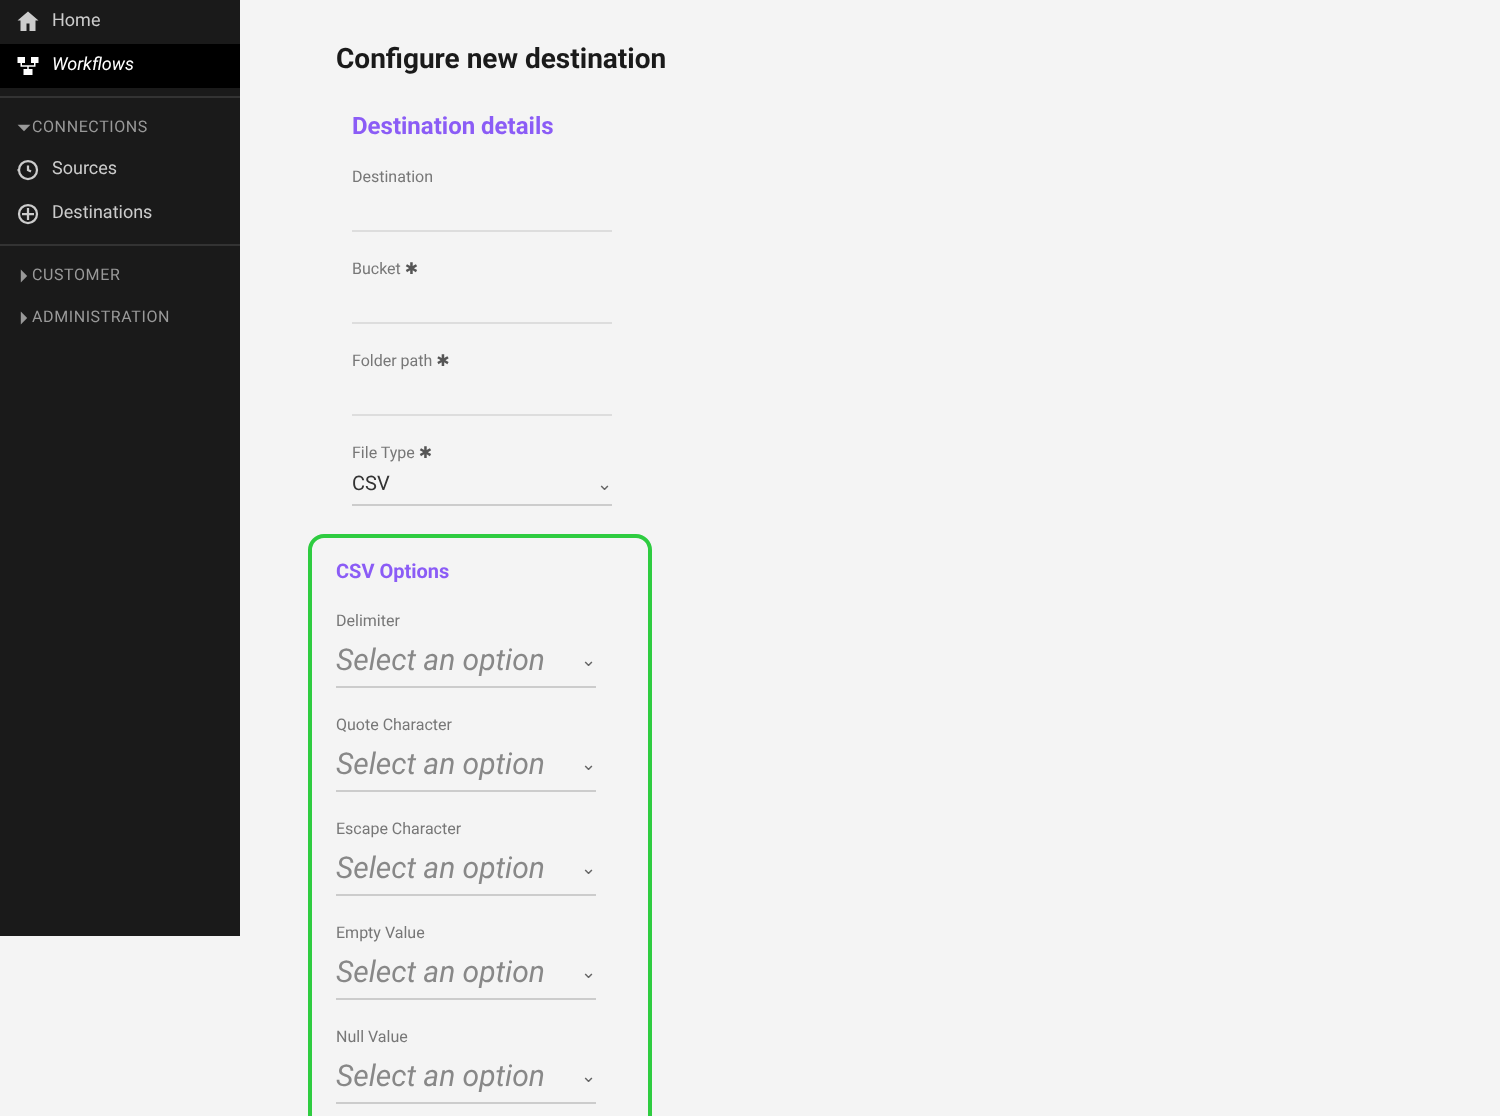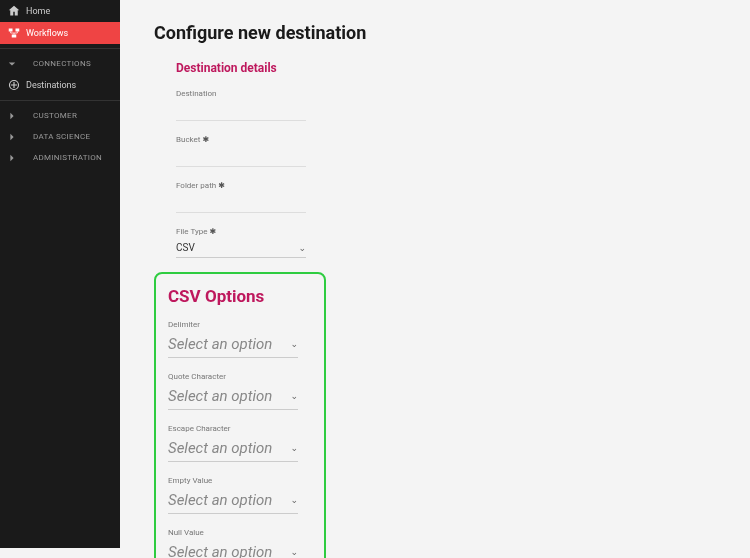--- a/index.html
+++ b/index.html
@@ -9,42 +9,43 @@
       color: #333;
       width: 750px;
       height: 558px;
       overflow: hidden;
       display: flex;
     }
     .sidebar {
       width: 120px;
       background: #1a1a1a;
       color: #ccc;
-      height: 548px;
+      height: 468px;
       overflow-y: auto;
       font-size: 9px;
     }
     .sidebar-item {
       display: flex;
       align-items: center;
       padding: 5px 8px;
       cursor: pointer;
       gap: 6px;
     }
     .sidebar-item.active {
-      background: #ef4444;
+      background: #000000;
       color: #fff;
+      font-style: italic;
     }
     .sidebar-section {
       display: flex;
       align-items: center;
       padding: 6px 8px;
       font-size: 8px;
       color: #999;
-      gap: 17px;
+      gap: 0;
       cursor: pointer;
       letter-spacing: 0.3px;
     }
     .sidebar-divider {
       border-top: 1px solid #333;
       margin: 4px 0;
     }
     .sidebar .icon {
       width: 12px;
       height: 12px;
@@ -53,30 +54,30 @@
       justify-content: center;
       flex-shrink: 0;
     }
     .sidebar .chevron { width: 8px; height: 8px; }
     .main {
       flex: 1;
       padding: 22px 32px;
       overflow-y: auto;
     }
     .page-title {
-      font-size: 18px;
+      font-size: 14px;
       font-weight: 700;
       color: #1a1a1a;
       margin-bottom: 18px;
-      margin-left: 2px;
+      margin-left: 16px;
     }
     .section-title {
       font-size: 12px;
       font-weight: 700;
-      color: #be185d;
+      color: #8b5cf6;
       margin: 6px 0 14px 22px;
     }
     .form-panel {
       padding: 0 2px;
     }
     .field {
       margin: 0 0 14px 22px;
       width: 130px;
     }
     .field-label {
@@ -120,21 +121,21 @@
     .csv-options-box {
       border: 2px solid #2ecc40;
       border-radius: 8px;
       padding: 12px 0 18px 0;
       margin-left: 0;
       width: 172px;
       margin-top: 6px;
     }
     .csv-options-box .section-title {
       margin: 0 0 14px 12px;
-      font-size: 17px;
+      font-size: 10px;
     }
     .csv-options-box .field {
       margin: 0 0 14px 12px;
     }
     svg { display: block; }
   </style>
 </head>
 <body>
 
 <div class="sidebar">
@@ -165,46 +166,48 @@
       <svg viewBox="0 0 10 10" width="8" height="8" fill="currentColor">
           <path d="M1 3 5 7 9 3z"></path>
         </svg>
     </span>
     <span>CONNECTIONS</span>
   </div>
   <div class="sidebar-item">
     <span class="icon">
       <svg viewBox="0 0 16 16" width="12" height="12" fill="none" stroke="currentColor" stroke-width="1.5">
           <circle cx="8" cy="8" r="6"></circle>
+          <path d="M8 5v3l2 1"></path>
+          <path d="M2 8h-1"></path>
+        </svg>
+    </span>
+    <span>Sources</span>
+  </div>
+  <div class="sidebar-item">
+    <span class="icon">
+      <svg viewBox="0 0 16 16" width="12" height="12" fill="none" stroke="currentColor" stroke-width="1.5">
+          <circle cx="8" cy="8" r="6"></circle>
           <path d="M8 4v8M4 8h8"></path>
         </svg>
     </span>
     <span>Destinations</span>
   </div>
 
   <div class="sidebar-divider"></div>
 
   <div class="sidebar-section">
     <span class="icon chevron">
       <svg viewBox="0 0 10 10" width="8" height="8" fill="currentColor">
           <path d="M3 1 7 5 3 9z"></path>
         </svg>
     </span>
     <span>CUSTOMER</span>
   </div>
 
 
-  <div class="sidebar-section">
-    <span class="icon chevron">
-      <svg viewBox="0 0 10 10" width="8" height="8" fill="currentColor">
-          <path d="M3 1 7 5 3 9z"></path>
-        </svg>
-    </span>
-    <span>DATA SCIENCE</span>
-  </div>
 
 
   <div class="sidebar-section">
     <span class="icon chevron">
       <svg viewBox="0 0 10 10" width="8" height="8" fill="currentColor">
           <path d="M3 1 7 5 3 9z"></path>
         </svg>
     </span>
     <span>ADMINISTRATION</span>
   </div>

